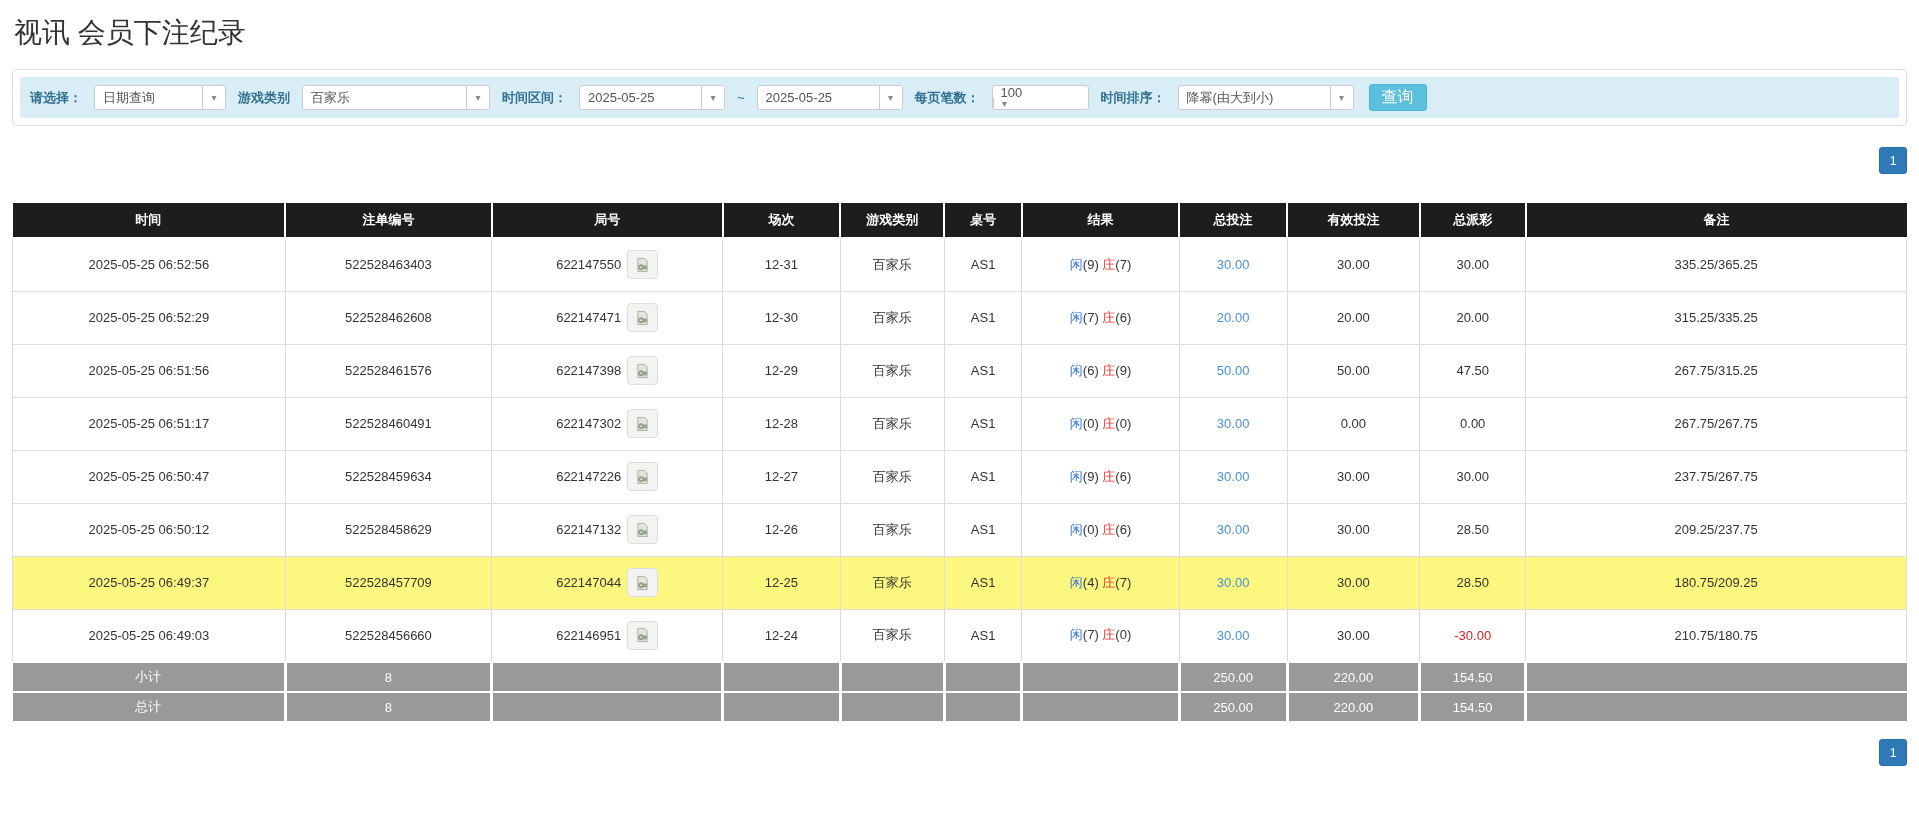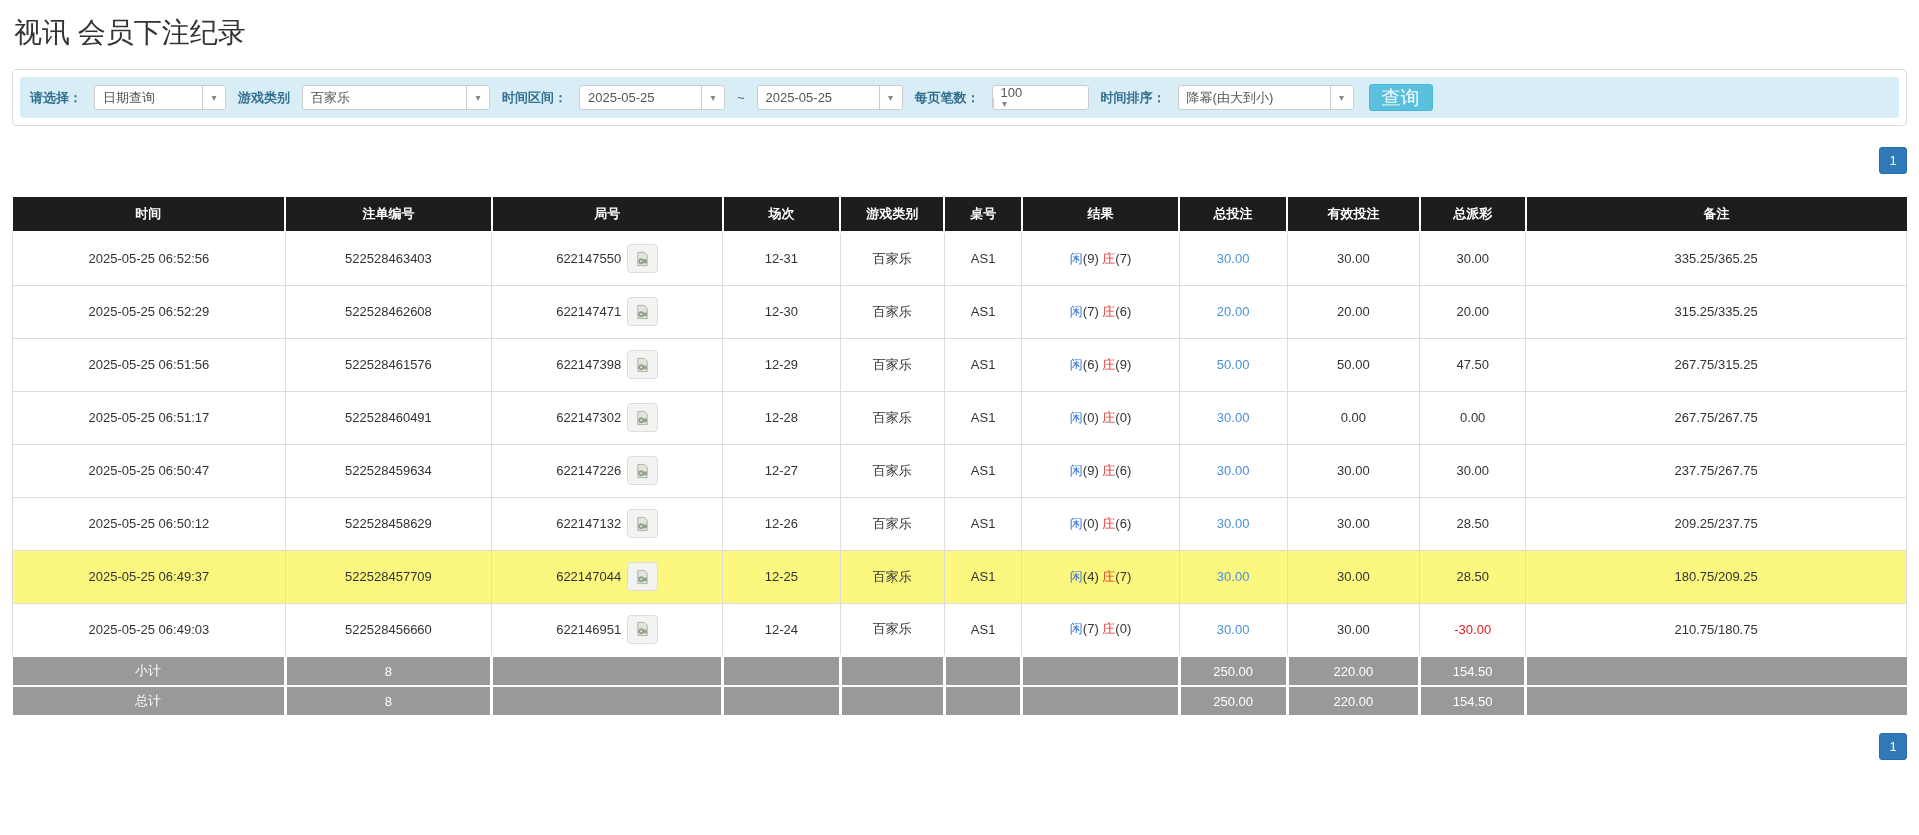--- a/index.html
+++ b/index.html
@@ -30,21 +30,21 @@
     width:23px; border-left:1px solid #ccc; display:flex; align-items:center; justify-content:center;
     color:#888; font-size:10px; background:#fff;
   }
   .w-datetype { width:132px; }
   .w-game     { width:188px; }
   .w-date     { width:146px; }
   .w-size     { width:97px;flex-direction:column;  }
   .w-sort     { width:176px; }
   .tilde { color:#31708f; font-size:13px; }
   .btn-search {
-    background:#5bc0de; border:1px solid #46b8da; color:#fff; font-size:19px;
+    background:#5bc0de; border:1px solid #46b8da; color:#fff; font-size:16px;
     border-radius:3px; height:27px; padding:0 12px; margin-left:3px; cursor:pointer;
     font-family:inherit;
   }
 
   
   .summary-bar {
     margin-top:26px; background:#dff0d8; border:1px solid #d6e9c6; border-radius:4px;
     color:#3c763d; font-size:13px; padding:10px 15px 25px;
     display:flex; justify-content:space-between; align-items:flex-start;
   }
@@ -54,21 +54,21 @@
   .pager { display:flex; justify-content:flex-end; }
   .pager.top    { margin-top:21px; }
   .pager.bottom { margin-top:16px; }
   .page-btn {
     background:#2f79b9; border:1px solid #2a6da8; color:#fff; min-width:28px; height:27px;
     border-radius:3px; display:flex; align-items:center; justify-content:center;
     font-size:13px; cursor:pointer;
   }
 
   
-  .bet-table { width:100%; border-collapse:collapse; margin-top:23px; font-size:13px; table-layout:fixed; }
+  .bet-table { width:100%; border-collapse:collapse; margin-top:29px; font-size:13px; table-layout:fixed; }
   .bet-table thead th {
     background:#1d1d1d; color:#fff; font-weight:bold; height:35px; text-align:center;
     border-right:2px solid #fff; border-bottom:2px solid #fff;
   }
   .bet-table thead th:last-child { border-right:none; }
   .bet-table tbody.data td {
     border:1px solid #ddd; height:53px; text-align:center; color:#333; background:#fff;
     overflow:hidden; white-space:nowrap;
   }
   .bet-table tbody.data tr.highlight td { background:#fcf87f; }

